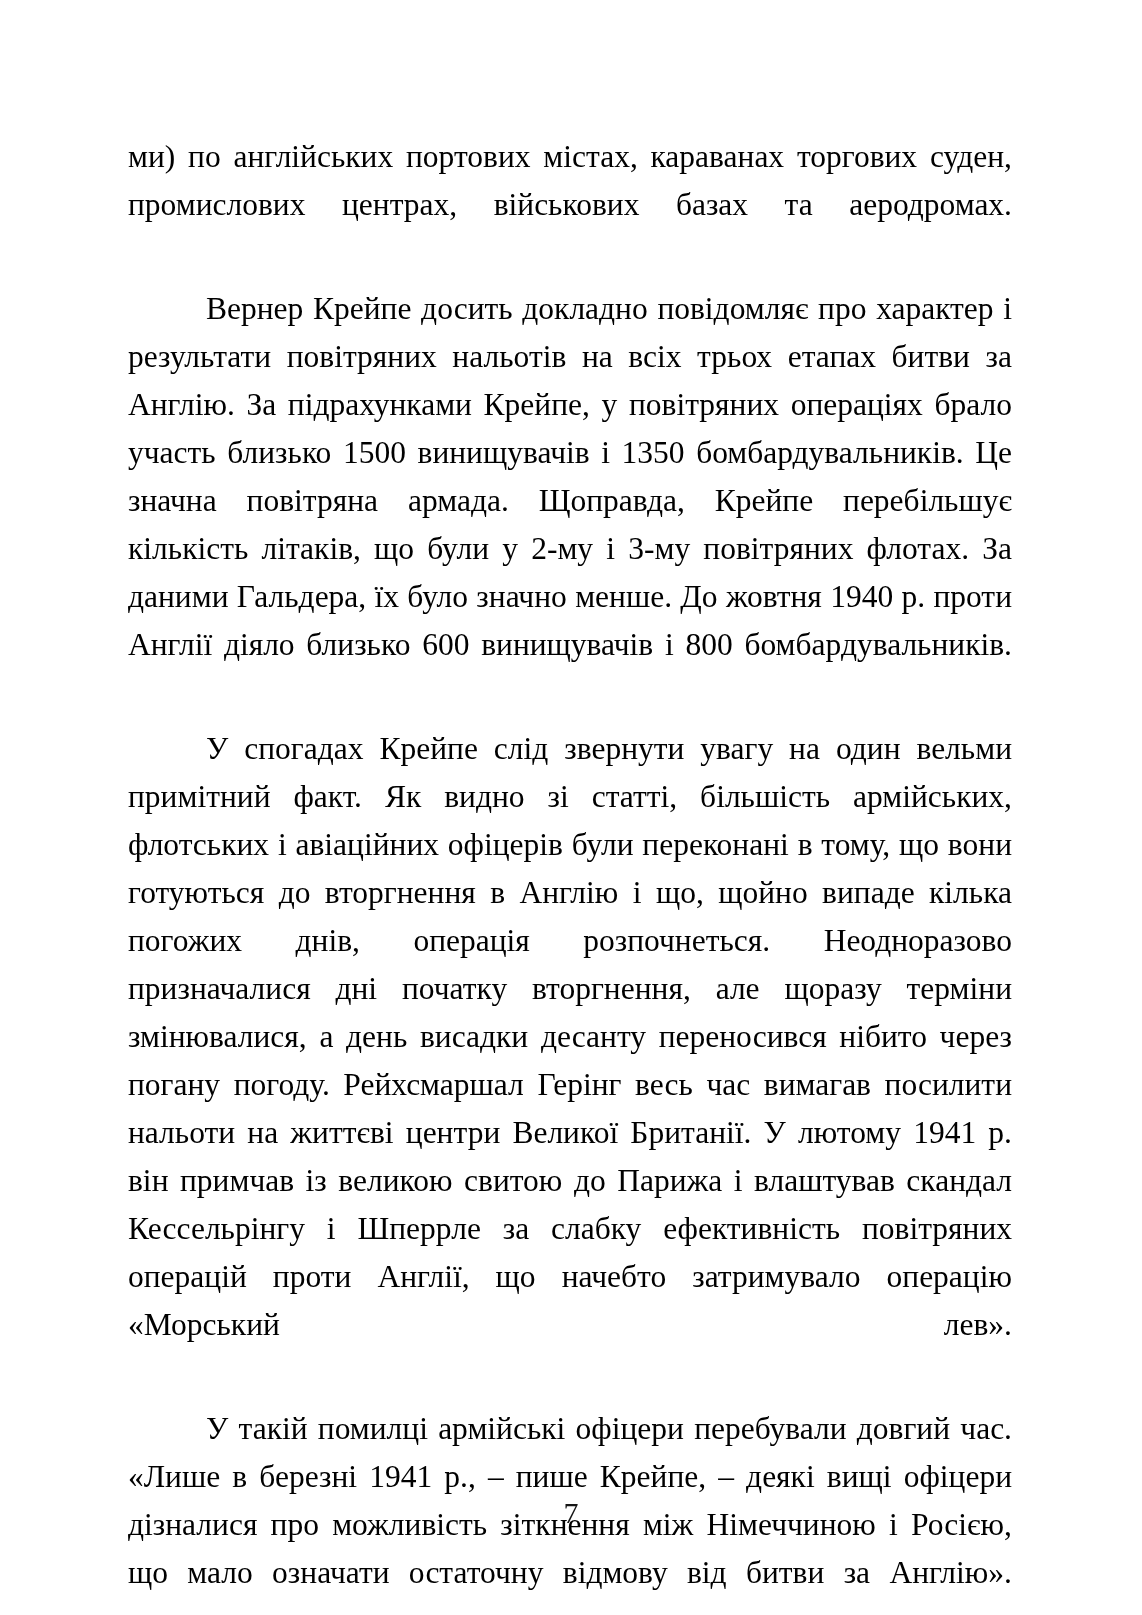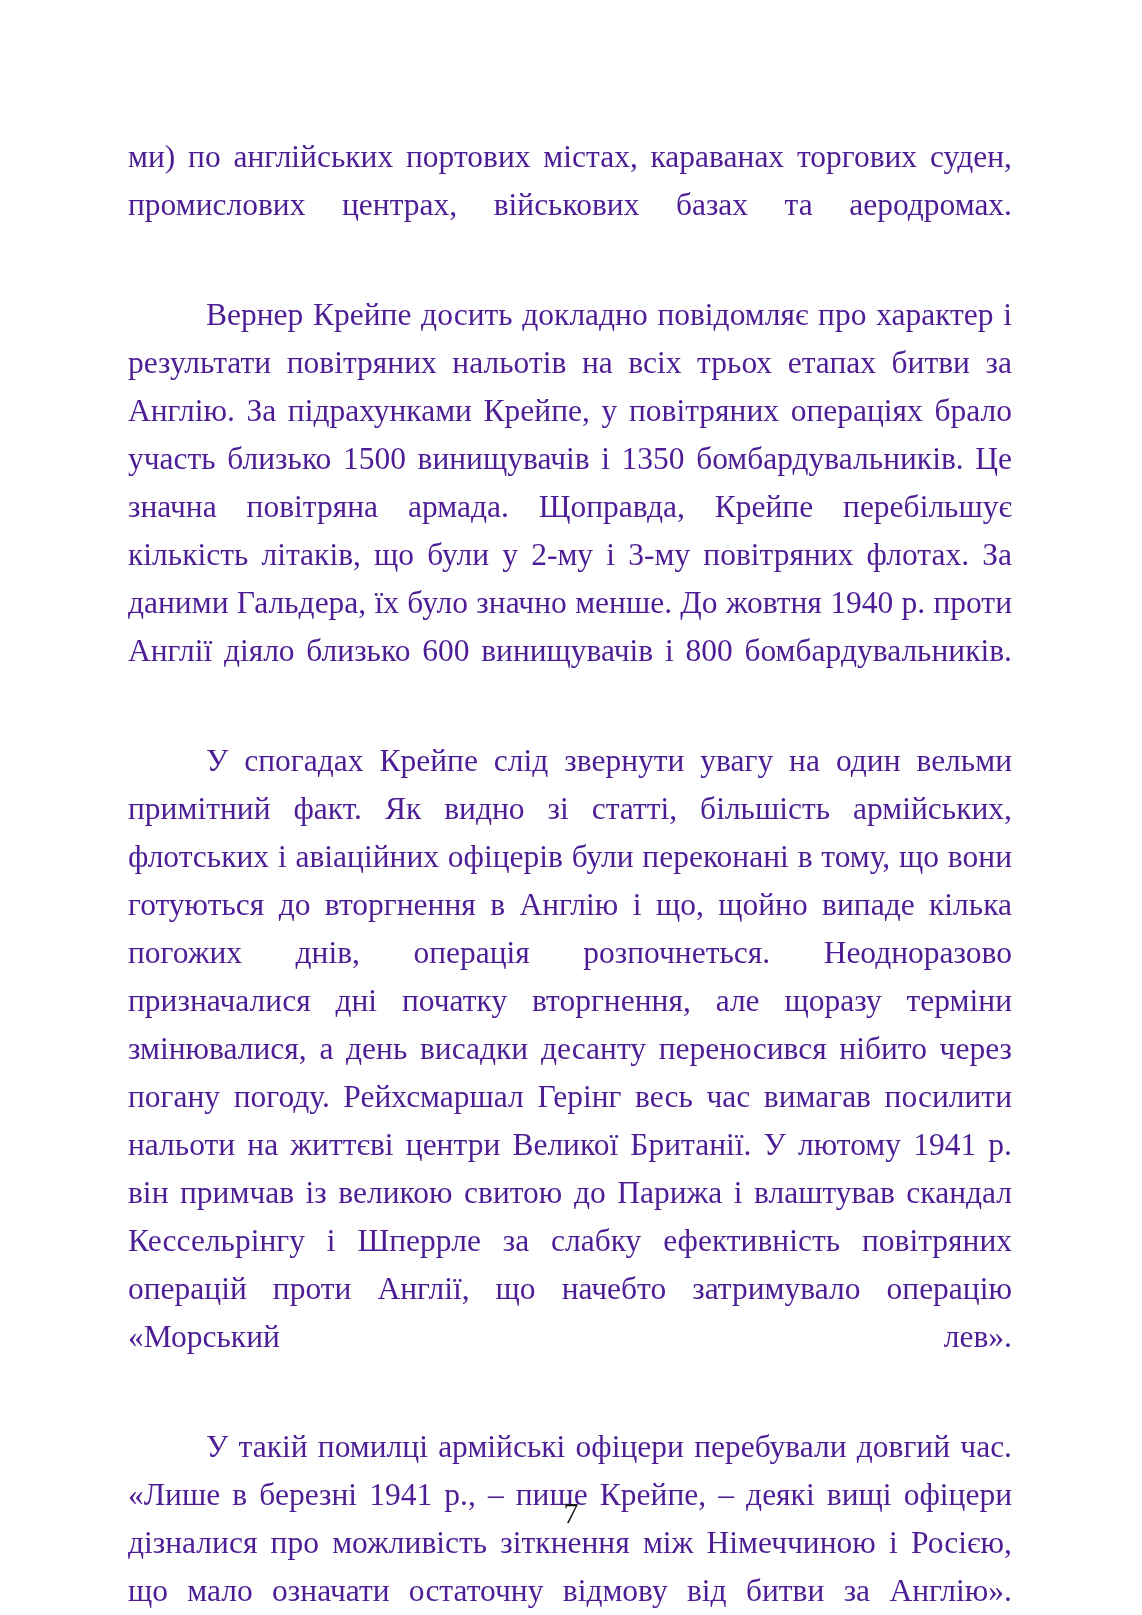--- a/index.html
+++ b/index.html
@@ -23,30 +23,30 @@
     left: 128px;
     top: 133px;
     width: 884px;
   }
 
   .para {
     margin: 0 0 0 0;
     font-family: "Liberation Serif", "DejaVu Serif", serif;
     font-size: 31.5px;
     line-height: 48px;
-    color: #4c1d95;
+    color: #000000;
     text-align: justify;
     text-justify: inter-word;
     hyphens: manual;
     -webkit-hyphens: manual;
     word-spacing: 0.01em;
   }
 
   .para + .para {
-    margin-top: 14px;
+    margin-top: 8px;
   }
 
   .para.indent {
     text-indent: 78px;
   }
 
   
   .para::after {
     content: "";
     display: inline-block;

